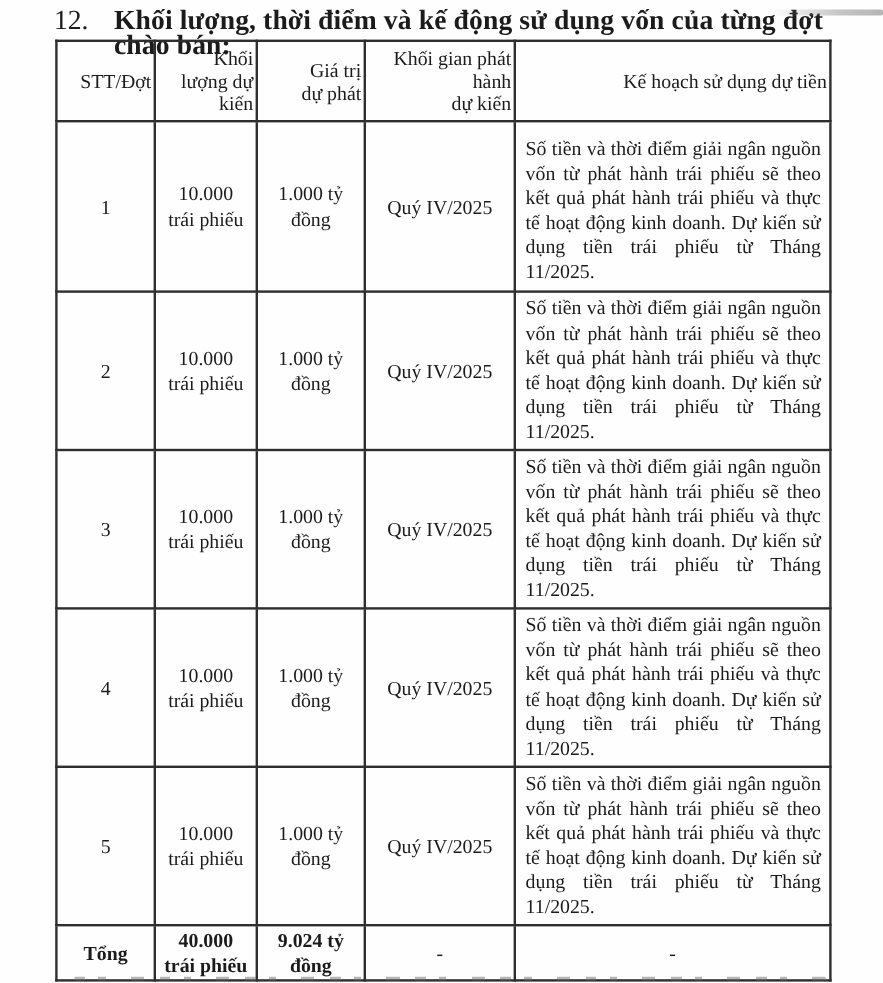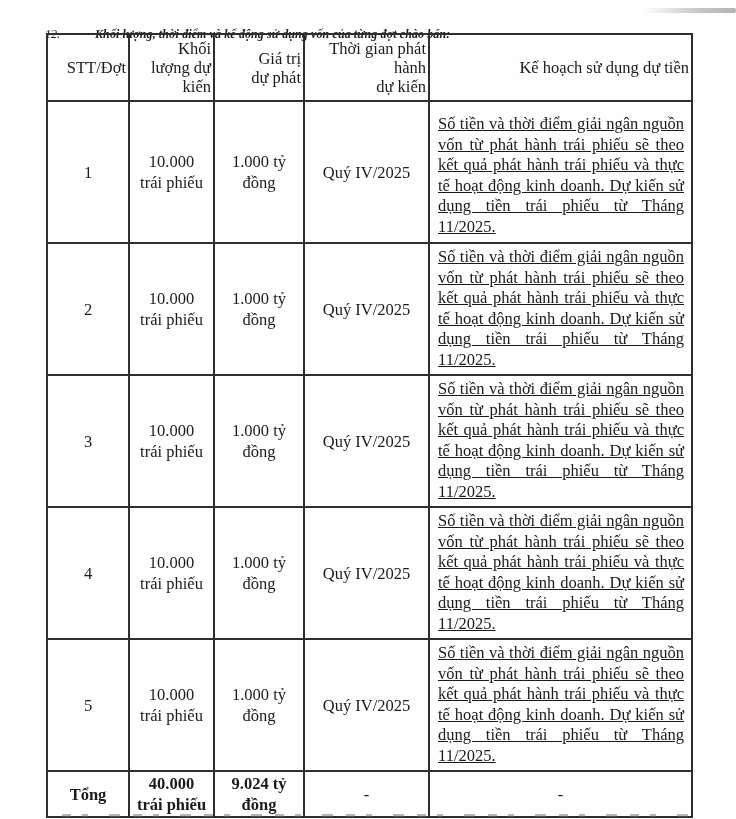--- a/index.html
+++ b/index.html
@@ -11,26 +11,25 @@
   .page {
     position: relative;
     width: 736px; height: 819px;
     background: #fefefe;
     color: #1b1b1b;
     overflow: hidden;
   }
   
   .heading {
     position: absolute;
-    left: 45px; top: 24px;
+    left: 45px; top: 6px;
     width: 646px;
     display: flex;
-    font-size: 12px;
+    font-size: 23px;
     line-height: 21px;
-    font-style: italic;
   }
   .sec-num {
     font-weight: normal;
     width: 50px;
     flex: 0 0 50px;
   }
   .sec-title {
     font-weight: bold;
     letter-spacing: 0.1px;
   }
@@ -66,21 +65,20 @@
     white-space: pre-line;
     line-height: 21px;
     padding: 1px 2px;
   }
   td.plan-cell {
     text-align: justify;
     text-justify: inter-word;
     vertical-align: top;
     line-height: 20.5px;
     padding: 3px 7px 3px 8px;
-    text-decoration: underline;
   }
   tr.row-first td.plan-cell { padding-top: 12px; }
   td.bold { font-weight: bold; }
   
   .top-streak {
     position: absolute;
     top: 8px; left: 644px;
     width: 92px; height: 5px;
     background: linear-gradient(90deg, rgba(150,150,150,0) 0%, rgba(130,130,130,0.45) 60%, rgba(120,120,120,0.55) 100%);
     border-radius: 2px;
@@ -116,21 +114,21 @@
       <col style="width:263px">
     </colgroup>
     <thead>
       <tr class="header-row">
         <th>STT/Đợt</th>
         <th>Khối
 lượng dự
 kiến</th>
         <th>Giá trị
 dự phát</th>
-        <th>Thời gian phát
+        <th>Khối gian phát
 hành
 dự kiến</th>
         <th>Kế hoạch sử dụng dự tiền</th>
       </tr>
     </thead>
     <tbody>
       <tr class="row-first">
         <td class="center-cell">1</td>
         <td class="center-cell">10.000
 trái phiếu</td>

